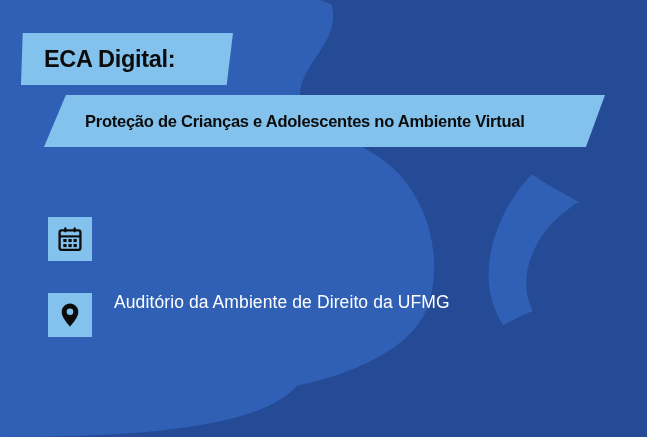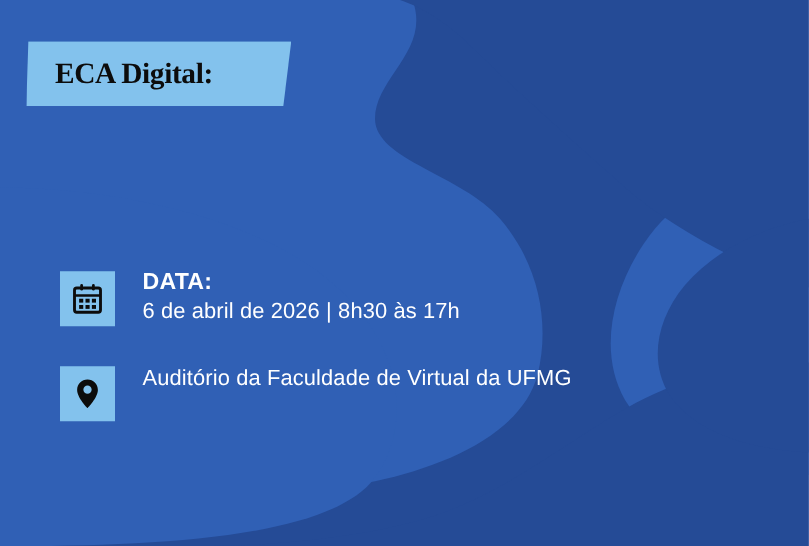--- a/index.html
+++ b/index.html
@@ -29,21 +29,20 @@
     display: block;
   }
 
   
   .banner {
     position: absolute;
     background: #83C2ED;
     display: flex;
     align-items: center;
     z-index: 5;
-    font-family: Liberation Serif, serif;
   }
 
   #banner-primary {
     left: 21px;
     top: 33px;
     width: 212px;
     height: 52px;
     clip-path: polygon(0.8% 0%, 100% 0%, 97.0% 100%, 0% 100%);
     padding-left: 23px;
   }
@@ -151,20 +150,23 @@
 
     <path fill="#254B96" d="M647,175 C610,182 572,200 548,228
              C524,257 520,290 535,315
              C556,348 605,360 647,362 Z"></path>
   </svg>
 
   <div class="banner" id="banner-primary">
     <span class="banner-text">ECA Digital:</span>
   </div>
 
+  <div class="banner" id="banner-secondary">
+    <span class="banner-text">Proteção de Crianças e Adolescentes no Ambiente Virtual</span>
+  </div>
 
   <div id="info-block">
 
     <div class="info-row">
       <div class="icon-tile">
         <span>
           <svg width="26" height="26" viewBox="0 0 26 26" aria-hidden="true">
 
             <rect x="7.2" y="1.2" width="2.2" height="5.2" rx="1.1" fill="#0c0c0c"></rect>
             <rect x="16.6" y="1.2" width="2.2" height="5.2" rx="1.1" fill="#0c0c0c"></rect>
@@ -174,36 +176,32 @@
             <line x1="2.6" y1="10.4" x2="23.4" y2="10.4" stroke="#0c0c0c" stroke-width="2.1"></line>
 
             <rect x="6.3" y="13.0" width="3.3" height="3.1" fill="#0c0c0c"></rect>
             <rect x="11.4" y="13.0" width="3.3" height="3.1" fill="#0c0c0c"></rect>
             <rect x="16.5" y="13.0" width="3.3" height="3.1" fill="#0c0c0c"></rect>
             <rect x="6.3" y="18.0" width="3.3" height="3.1" fill="#0c0c0c"></rect>
             <rect x="11.4" y="18.0" width="3.3" height="3.1" fill="#0c0c0c"></rect>
             <rect x="16.5" y="18.0" width="3.3" height="3.1" fill="#0c0c0c"></rect>
           </svg>
         </span>
-      </div>
-      <div class="info-text">
-        <div class="info-label">DATA:</div>
-        <div class="info-value">6 de abril de 2026 | 8h30 às 17h</div>
       </div>
     </div>
 
     <div class="info-row">
       <div class="icon-tile">
         <span>
           <svg width="26" height="26" viewBox="0 0 26 26" aria-hidden="true">
             <path d="M13 1.6c-4.6 0-8.3 3.7-8.3 8.3 0 6.2 8.3 14.5 8.3 14.5
                      s8.3-8.3 8.3-14.5c0-4.6-3.7-8.3-8.3-8.3z" fill="#0c0c0c"></path>
             <circle cx="13" cy="9.7" r="3.3" fill="#83C2ED"></circle>
           </svg>
         </span>
       </div>
       <div class="info-text">
-        <div class="info-value">Auditório da Faculdade de Virtual da UFMG</div>
+        <div class="info-value">Auditório da Ambiente de Direito da UFMG</div>
       </div>
     </div>
 
   </div>
 </div>
 
 </body></html>

